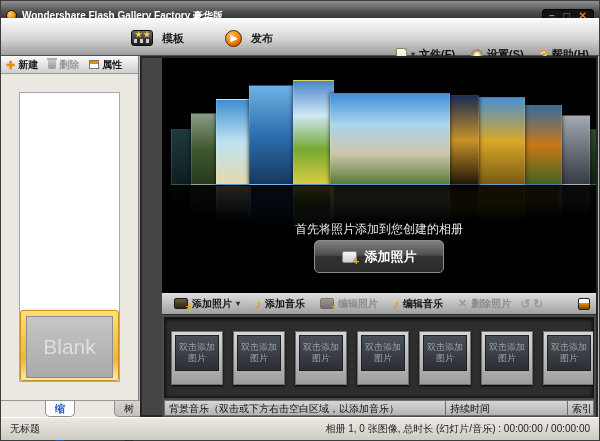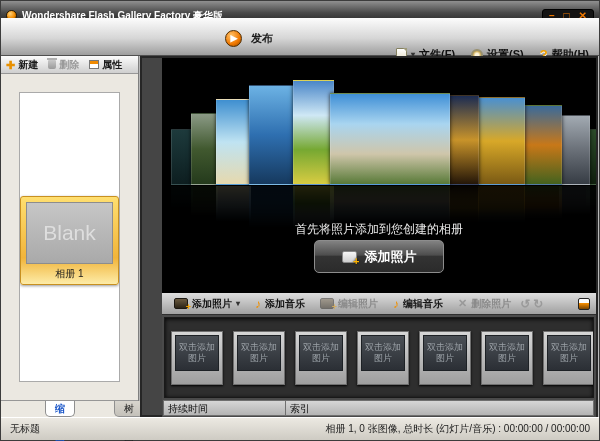--- a/index.html
+++ b/index.html
@@ -64,21 +64,21 @@
     border-bottom:1px solid #979797; display:flex; align-items:center; font-size:10px; font-weight:bold; color:#1a1a1a; }
   .side-btn { display:flex; align-items:center; gap:3px; padding:0 5px; height:100%; cursor:default; }
   .side-btn.disabled { color:#9a9a9a; }
   .icon-new { color:#e89000; font-weight:bold; font-size:11px; line-height:10px; }
   .icon-trash { width:8px; height:9px; background:linear-gradient(#c8c8c8,#9a9a9a);
     border-radius:1px 1px 2px 2px; position:relative; }
   .icon-trash::before { content:""; position:absolute; top:-2px; left:-1px; width:10px; height:2px; background:#b0b0b0; }
   .icon-props { width:10px; height:9px; background:#fff; border:1px solid #777; position:relative; }
   .icon-props::before { content:""; position:absolute; top:0; left:0; right:0; height:3px; background:#f08a00; }
   .album-list { flex:1; background:#fff; border:1px solid #aaa; margin:18px; overflow:hidden;
-    display:flex; justify-content:center; align-items:center; padding-top:7px; }
+    display:flex; justify-content:center; align-items:flex-end; padding-top:7px; }
   .album-card { width:104px; background:linear-gradient(#ffdf70,#f1b43a 70%,#fdeca8);
     border:1px solid #c89020; border-radius:3px; padding:5px 5px 2px; box-shadow:0 1px 3px rgba(0,0,0,.4); cursor:default; }
   .album-thumb { height:62px; background:linear-gradient(#c6c6c6,#a9a9a9); border:1px solid #8d8d8d;
     display:flex; align-items:center; justify-content:center; color:#dedede; font-size:21px; }
   .album-name { text-align:center; font-size:10px; color:#1a1a1a; padding:3px 0 1px; }
   .side-tabs { height:17px; flex:none; border-top:1px solid #979797; display:flex; align-items:stretch;
     padding-left:8px; gap:3px; font-size:10px; background:#ebe8e1; }
   .side-tab { padding:1px 9px 0; border:1px solid #8f8f8f; border-top:none; border-radius:0 0 5px 5px;
     background:linear-gradient(#d8d5ce,#c4c1ba); color:#222; cursor:default;margin-left:36px; }
   .side-tab.active { background:#fff; color:#1a56c8; font-weight:bold; }
@@ -159,20 +159,24 @@
     <div class="logo"></div>
     <div class="title-text">Wondershare Flash Gallery Factory 豪华版</div>
     <div class="win-controls">
       <span>–</span>
       <span>□</span>
       <span>✕</span>
     </div>
   </div>
 
   <div class="tabbar">
+    <div class="tab t2">
+      <span class="icon-template"></span>
+      <span>模板</span>
+    </div>
     <div class="tab t3">
       <span class="icon-publish"></span>
       <span>发布</span>
     </div>
     <div class="menubar">
       <div class="menu-item">
         <span class="icon-file"></span>
         <span class="caret">▾</span>
         <span>文件(F)</span>
       </div>
@@ -198,21 +202,20 @@
         <span>删除</span>
       </div>
       <div class="side-btn">
         <span class="icon-props"></span>
         <span>属性</span>
       </div>
     </div>
     <div class="album-list">
       <div class="album-card">
         <div class="album-thumb">Blank</div>
-        <div class="album-name">相册 1</div>
       </div>
     </div>
     <div class="side-tabs">
       <div class="side-tab active">缩略图</div>
       <div class="side-tab">树视图</div>
     </div>
   </div>
 
   <div class="main">
 
@@ -298,20 +301,21 @@
           </div>
           <div class="slot">
             <div class="slot-inner">双击添加图片</div>
           </div>
           <div class="slot">
             <div class="slot-inner">双击添加图片</div>
           </div>
         </div>
 
       <div class="music-row">
+        <div class="music-cell mc-main">背景音乐（双击或下方右击空白区域，以添加音乐）</div>
         <div class="music-cell mc-dur">持续时间</div>
         <div class="music-cell mc-idx">索引</div>
       </div>
 
       <div class="scroll-row">
         <div class="scroll-btn">◄</div>
         <div class="scroll-track">
           <div class="scroll-thumb"></div>
         </div>
         <div class="scroll-btn">►</div>

